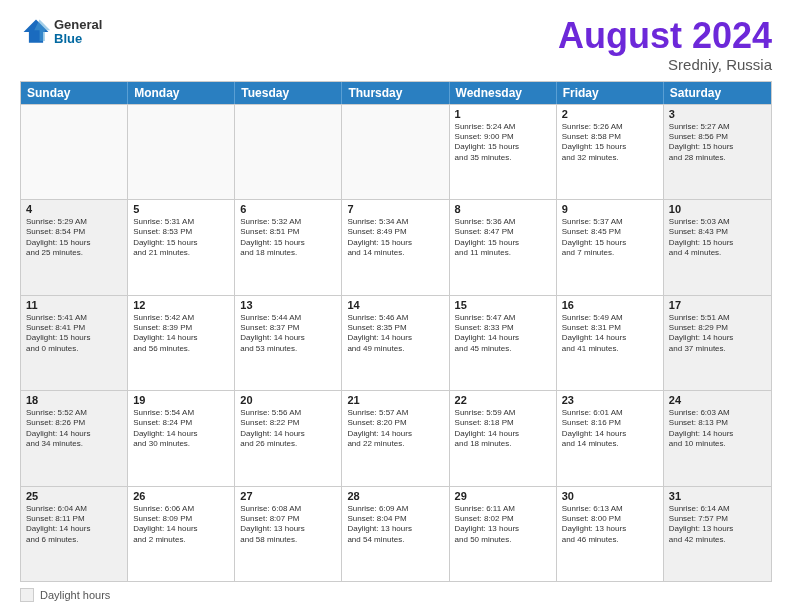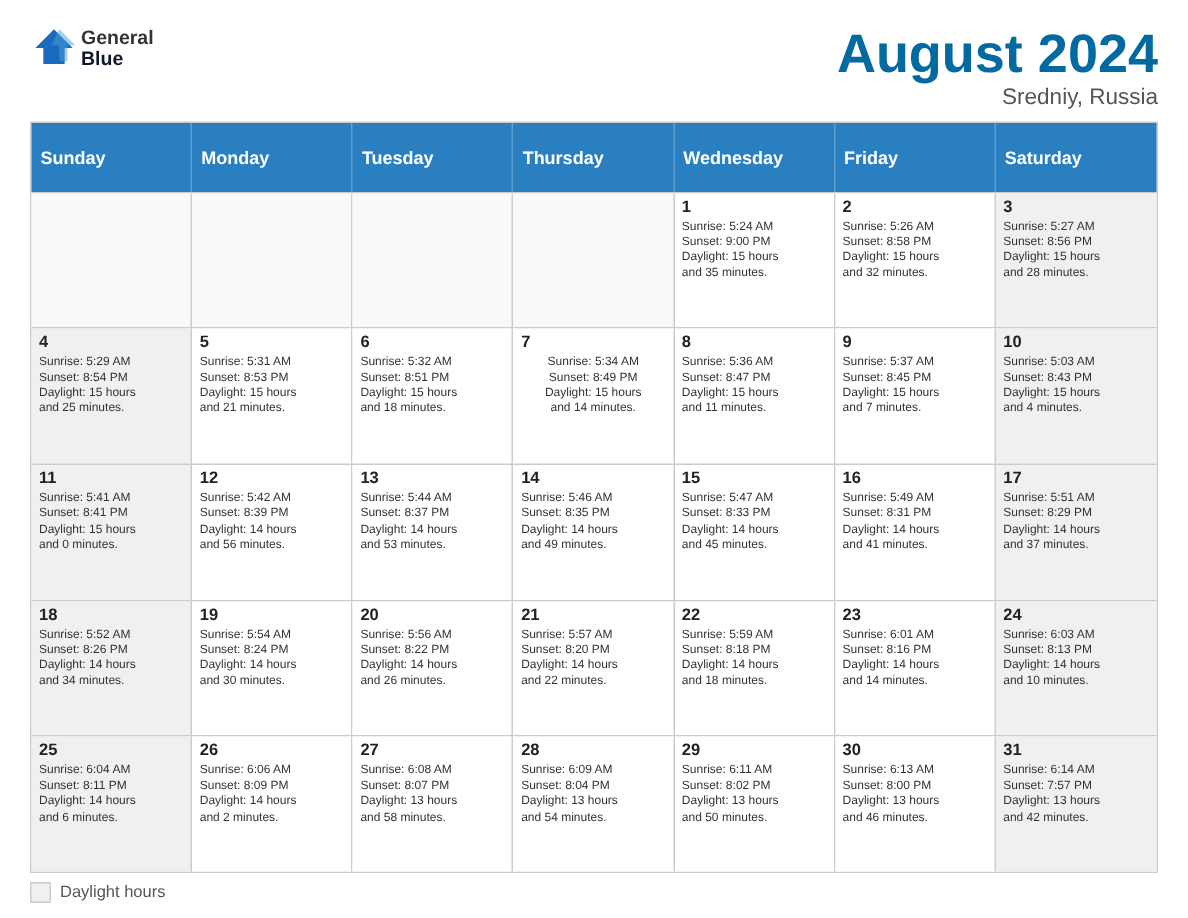--- a/index.html
+++ b/index.html
@@ -29,32 +29,32 @@
       gap: 2px;
     }
     .logo-text {
       display: flex;
       flex-direction: column;
       font-size: 13px;
       font-weight: bold;
       line-height: 1.1;
     }
     .logo-general { color: #333; }
-    .logo-blue { color: #0f172a; }
+    .logo-blue { color: #0369a1; }
     .logo-icon {
       width: 32px;
       height: 32px;
     }
     .title-block {
       text-align: right;
     }
     .main-title {
       font-size: 36px;
       font-weight: bold;
-      color: #0369a1;
+      color: #6d28d9;
       line-height: 1.1;
     }
     .subtitle {
       font-size: 15px;
       color: #555;
     }
     .calendar {
       flex: 1;
       display: flex;
       flex-direction: column;
@@ -62,21 +62,21 @@
     }
     .cal-header-row {
       display: grid;
       grid-template-columns: repeat(7, 1fr);
       background: #2a7fc1;
     }
     .cal-header-cell {
       color: #fff;
       font-size: 12px;
       font-weight: bold;
-      padding: 16px 6px;
+      padding: 4px 6px;
       text-align: left;
       border-right: 1px solid #5a9fd4;
     }
     .cal-header-cell:last-child { border-right: none; }
     .cal-body {
       flex: 1;
       display: flex;
       flex-direction: column;
     }
     .cal-row {
@@ -200,21 +200,21 @@
           </div>
           <div class="cal-cell">
             <div class="day-num">6</div>
             <div class="cell-text" style="white-space: pre-line;">Sunrise: 5:32 AM
 Sunset: 8:51 PM
 Daylight: 15 hours
 and 18 minutes.</div>
           </div>
           <div class="cal-cell">
             <div class="day-num">7</div>
-            <div class="cell-text" style="white-space: pre-line; text-align: center;">Sunrise: 5:34 AM
+            <div class="cell-text" style="white-space: pre-line;">Sunrise: 5:34 AM
 Sunset: 8:49 PM
 Daylight: 15 hours
 and 14 minutes.</div>
           </div>
           <div class="cal-cell">
             <div class="day-num">8</div>
             <div class="cell-text" style="white-space: pre-line;">Sunrise: 5:36 AM
 Sunset: 8:47 PM
 Daylight: 15 hours
 and 11 minutes.</div>

